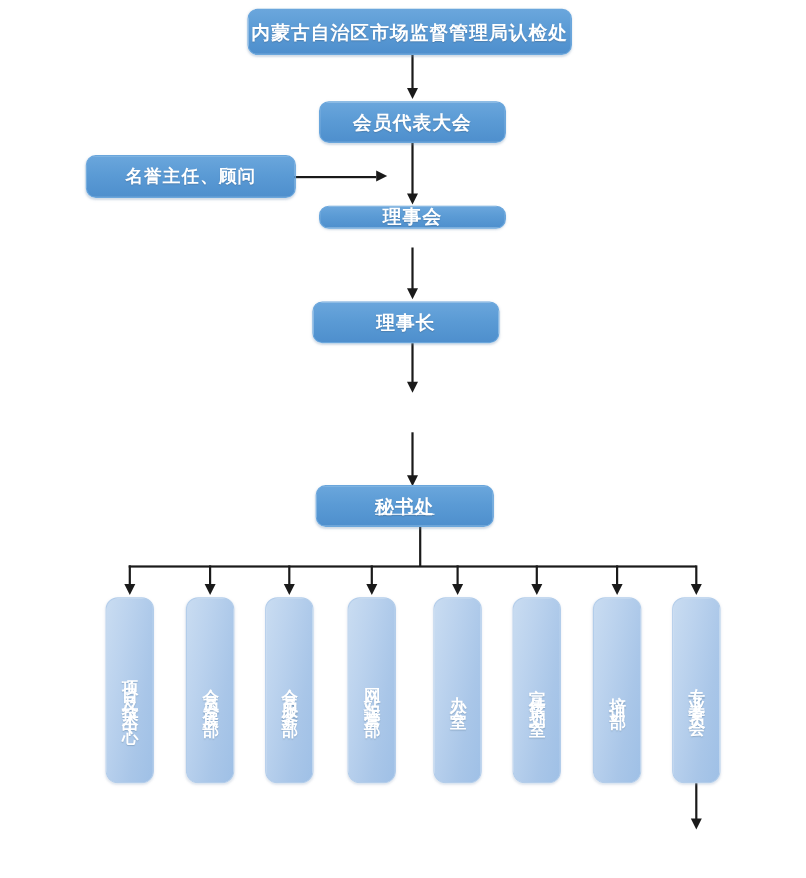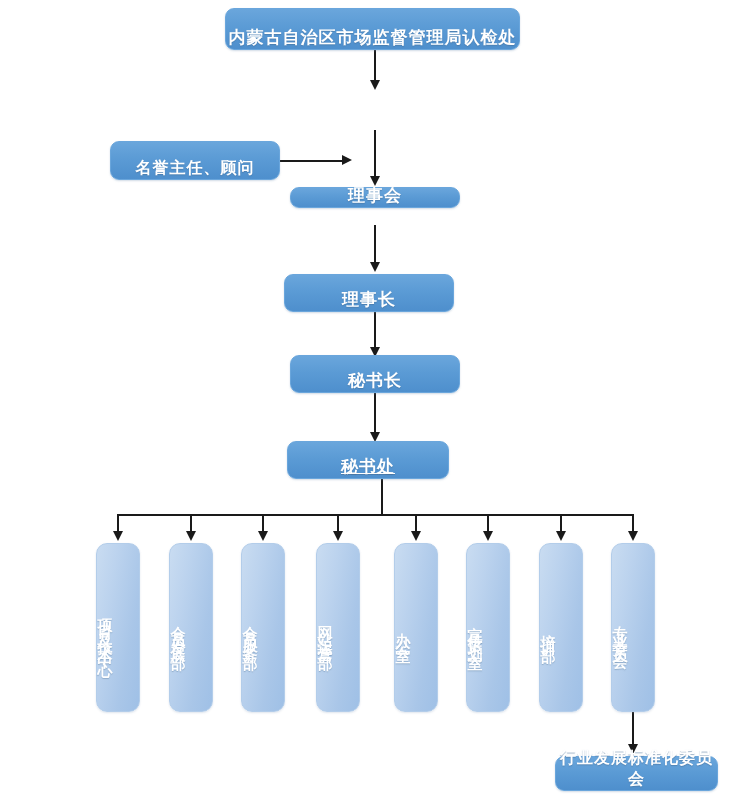--- a/index.html
+++ b/index.html
@@ -16,21 +16,21 @@
     height: 798px;
     background: #ffffff;
     overflow: hidden;
   }
 
   
   .node {
     position: absolute;
     box-sizing: border-box;
     display: flex;
-    align-items: flex-end;
+    align-items: center;
     justify-content: center;
     color: #ffffff;
     text-align: center;
     letter-spacing: 1px;
     font-weight: bold;
     text-shadow: 0 1px 1px rgba(70,110,150,0.55);
     border-radius: 9px;
     z-index: 3;
   }
 
@@ -99,48 +99,48 @@
 
 <div id="chart-root">
 
   <div class="node solid" style="left:225px; top:8px; width:295px; height:42px;">
     <span>内蒙古自治区市场监督管理局认检处</span>
   </div>
 
   <div class="vline" style="left:374px; top:50px; height:36px;"></div>
   <div class="arrow-down" style="left:370px; top:80px;"></div>
 
+  <div class="node solid" style="left:290px; top:92px; width:170px; height:38px;">
+    <span>会员代表大会</span>
+  </div>
 
   <div class="vline" style="left:374px; top:130px; height:52px;"></div>
   <div class="arrow-down" style="left:370px; top:176px;"></div>
 
-  <div class="node solid small" style="left:78px; top:141px; width:170px; height:39px;margin-left:32px;">
+  <div class="node solid small" style="left:78px; top:141px; width:191px; height:39px;">
     <span>名誉主任、顾问</span>
   </div>
 
   <div class="hline" style="left:250px; top:160px; width:92px;"></div>
   <div class="arrow-right" style="left:342px; top:155px;"></div>
 
   <div class="node solid" style="left:290px; top:187px; width:170px; height:21px;">
     <span>理事会</span>
   </div>
 
   <div class="vline" style="left:374px; top:225px; height:42px;"></div>
   <div class="arrow-down" style="left:370px; top:262px;"></div>
 
   <div class="node solid" style="left:284px; top:274px; width:170px; height:38px;">
     <span>理事长</span>
   </div>
 
   <div class="vline" style="left:374px; top:312px; height:42px;"></div>
   <div class="arrow-down" style="left:370px; top:347px;"></div>
 
-  <div class="node solid" style="left:290px; top:355px; width:170px; height:38px;">
-    <span>秘书长</span>
-  </div>
 
   <div class="vline" style="left:374px; top:393px; height:46px;"></div>
   <div class="arrow-down" style="left:370px; top:432px;"></div>
 
   <div class="node solid" style="left:287px; top:441px; width:162px; height:38px;text-decoration:underline;">
     <span>秘书处</span>
   </div>
 
   <div class="vline" style="left:381px; top:479px; height:36px;"></div>
   <div class="hline" style="left:117px; top:514px; width:516px;"></div>
@@ -197,17 +197,14 @@
     <span>培训部</span>
   </div>
 
   <div class="node dept" style="left:611px; top:543px; width:44px; height:169px;">
     <span>专业委员会</span>
   </div>
 
   <div class="vline" style="left:632px; top:712px; height:36px;"></div>
   <div class="arrow-down" style="left:628px; top:744px;"></div>
 
-  <div class="node solid small" style="left:555px; top:756px; width:163px; height:35px;">
-    <span>行业发展标准化委员会</span>
-  </div>
 
 </div>
 
 </body></html>

